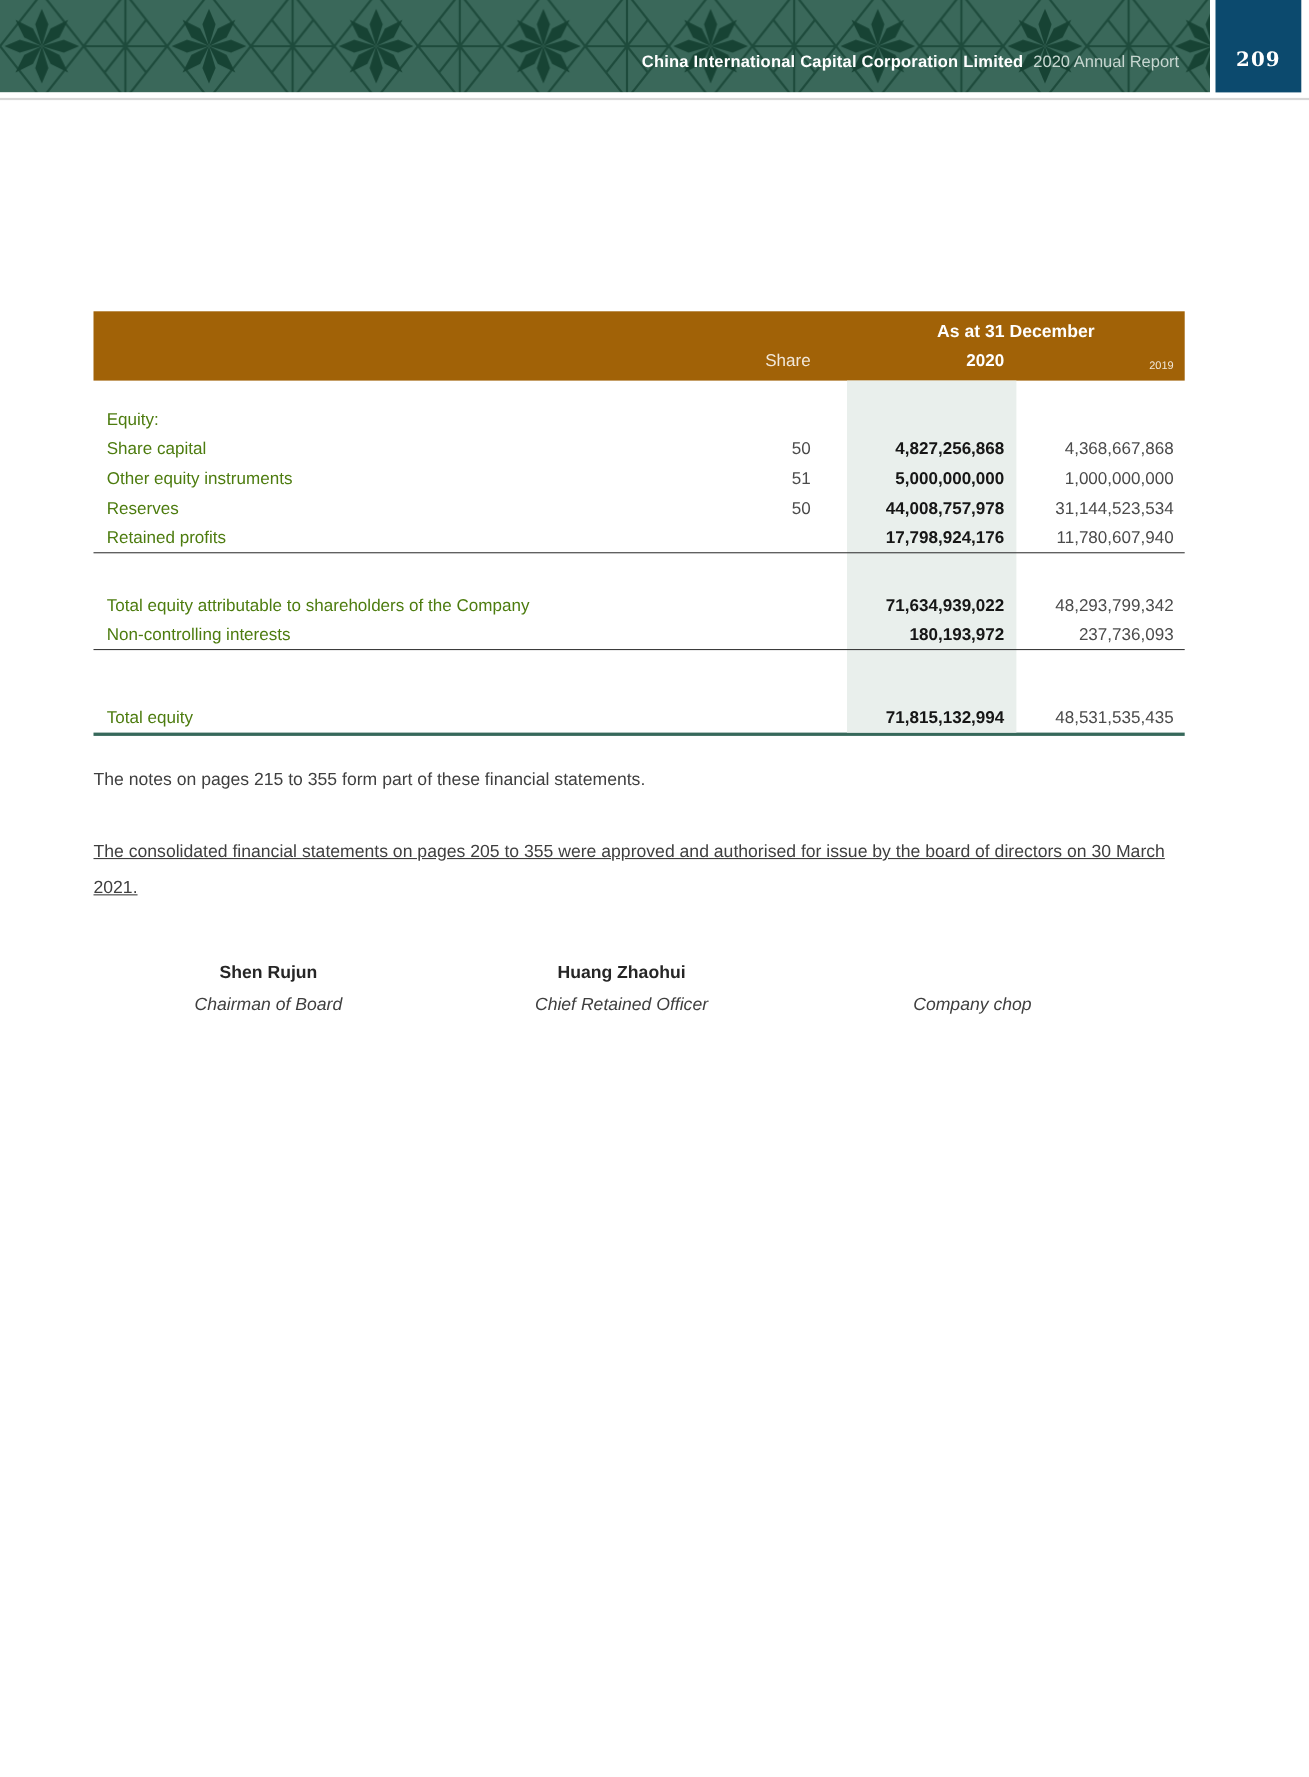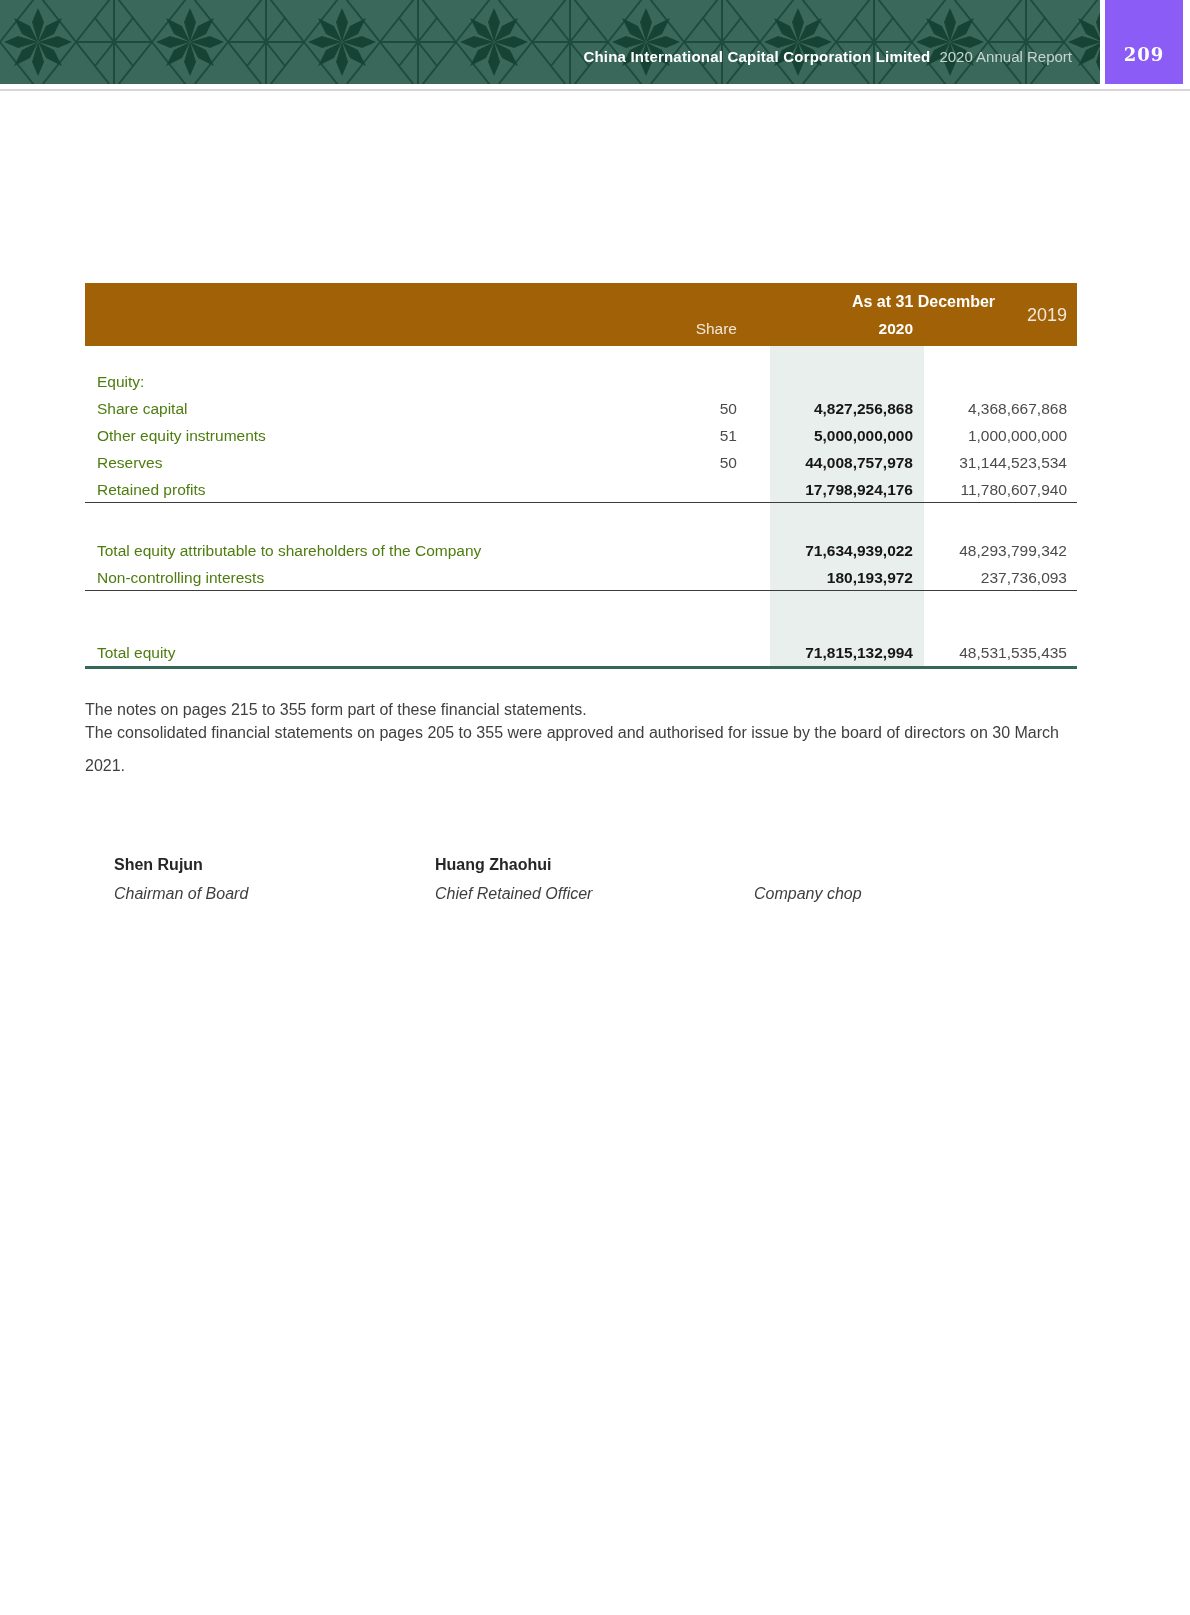--- a/index.html
+++ b/index.html
@@ -7,50 +7,50 @@
   .page {
     position:relative; width:1190px; height:1615px; background:#ffffff;
     font-family:"Liberation Sans", sans-serif; overflow:hidden;
   }
   
   .band { position:absolute; left:0; top:0; width:1100px; height:84px; overflow:hidden; }
   .band svg { display:block; }
   .band-text { position:absolute; top:48px; right:28px; white-space:nowrap; }
   .band-company { color:#ffffff; font-weight:bold; font-size:15px; letter-spacing:.2px; }
   .band-report { color:#c7d6d0; font-size:15px; margin-left:9px; }
-  .pagenum-box { position:absolute; left:1105px; top:0; width:78px; height:84px; background:#8b5cf6; }
+  .pagenum-box { position:absolute; left:1105px; top:0; width:78px; height:84px; background:#0c4a6e; }
   .pagenum { position:absolute; top:44px; width:100%; text-align:center; color:#ffffff;
              font-family:"DejaVu Serif", serif; font-size:18px; font-weight:bold; letter-spacing:1px; }
   .hairline { position:absolute; top:89px; left:0; width:1190px; height:2px; background:#d7d7d7; }
 
   
   .fin-table { position:absolute; left:85px; top:283px; width:992px; }
   .thead { position:relative; height:63px; background:#a16207; color:#ffffff; }
   .period { position:absolute; left:685px; right:0; top:10px; text-align:center;
             font-weight:bold; font-size:16px; }
   .lbl-notes { position:absolute; bottom:8px; right:340px; font-size:15.5px; color:rgba(255,255,255,.85); }
   .lbl-2020  { position:absolute; bottom:8px; right:164px; font-size:15.5px; font-weight:bold; color:#ffffff; }
-  .lbl-2019  { position:absolute; bottom:20px; right:10px;  font-size:18px; color:rgba(255,255,255,.85); }
+  .lbl-2019  { position:absolute; bottom:8px; right:10px;  font-size:10px; color:rgba(255,255,255,.85); }
 
   .tbody { position:relative; border-bottom:3px solid #36685a; }
   .hl-col { position:absolute; left:685px; top:0; bottom:0; width:154px; background:#e9efec; }
   .t-row { position:relative; display:flex; height:27px; line-height:27px; font-size:15.5px; }
   .t-row.rule-after { border-bottom:1px solid #3b3b3b; }
   .c-label { flex:1; min-width:0; padding-left:12px; color:#4d7c0f; }
   .c-note  { width:90px;  text-align:right; padding-right:33px; color:#4b4b4b; }
   .c-2020  { width:154px; text-align:right; padding-right:11px; font-weight:bold; color:#161616; }
   .c-2019  { width:153px; text-align:right; padding-right:10px; color:#4b4b4b; }
   .spacer-a { height:22px; } .spacer-b { height:34px; } .spacer-c { height:48px; }
 
   
   .para1 { position:absolute; left:85px; top:701px; width:985px; font-size:16px; color:#3f3f3f; }
-  .para2 { position:absolute; left:85px; top:716px; width:985px; font-size:16px; color:#3f3f3f; line-height:33px; }
+  .para2 { position:absolute; left:85px; top:758px; width:985px; font-size:16px; color:#3f3f3f; line-height:33px;text-decoration:underline; }
 
   
-  .sig { position:absolute; top:856px; width:260px; }
+  .sig { position:absolute; top:876px; width:260px; text-align:center; }
   .sig-1 { left:114px; } .sig-2 { left:435px; } .sig-3 { left:754px; }
   .sig-name  { height:29px; font-size:16px; font-weight:bold; color:#262626; }
   .sig-title { font-size:16px; font-style:italic; color:#3f3f3f; }
 </style>
 </head>
 <body>
 
 <div class="page">
 
   <div class="band">

